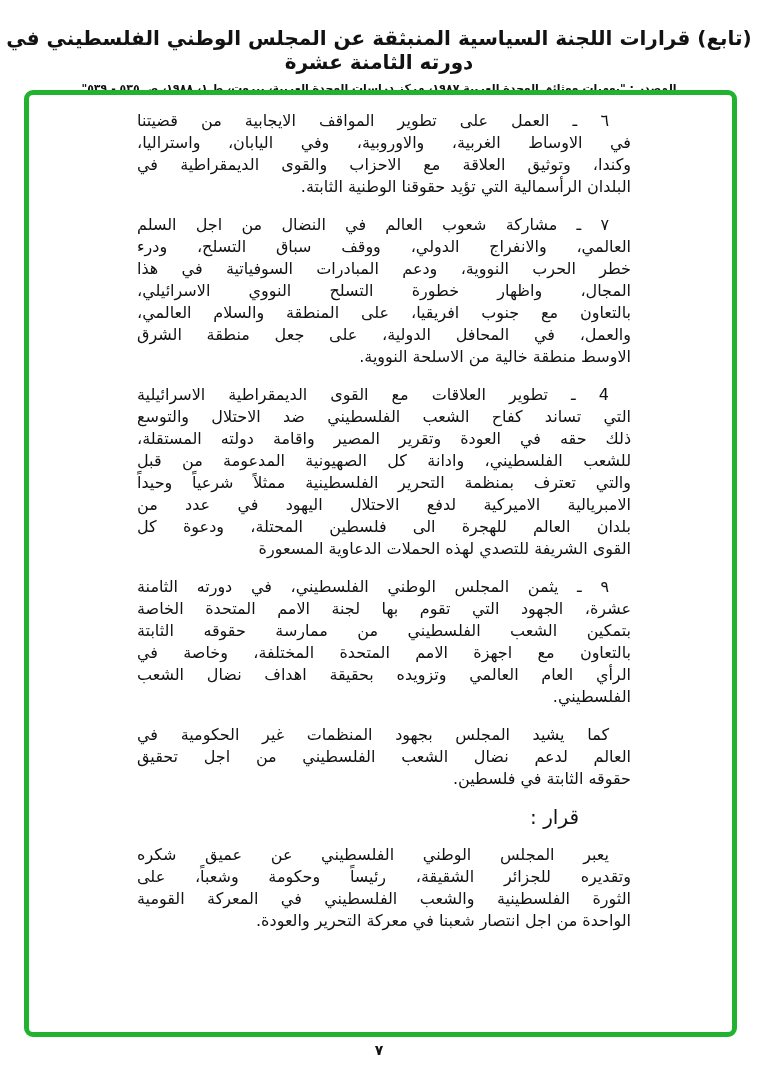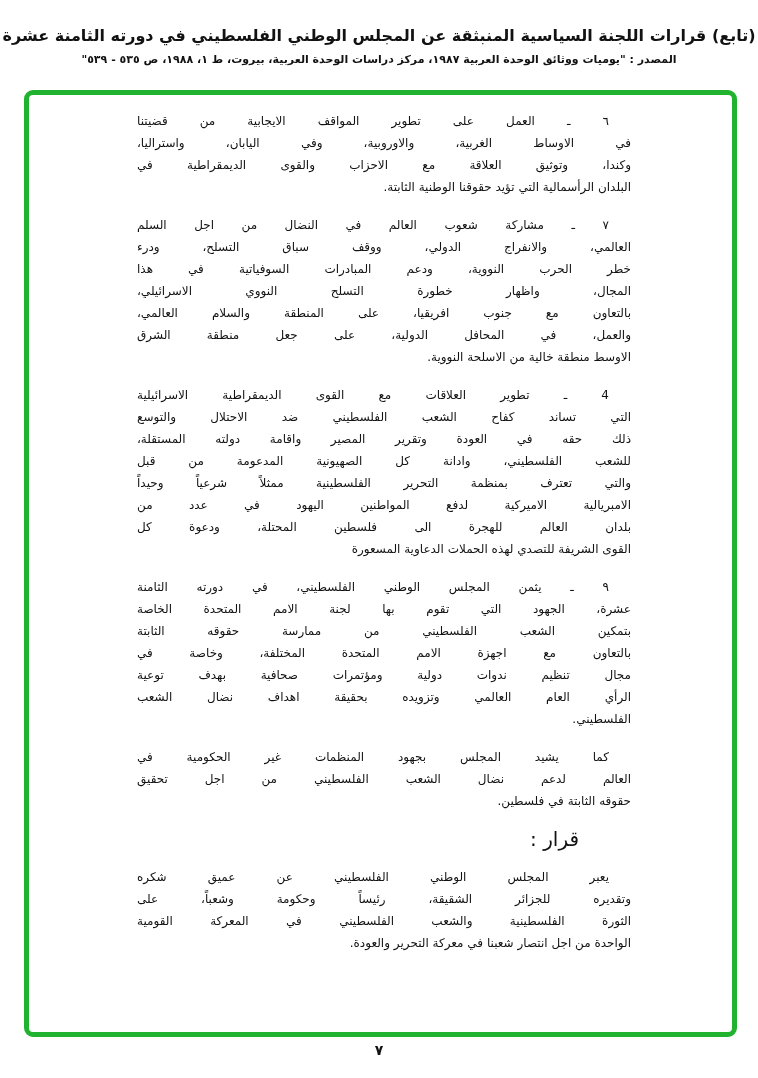--- a/index.html
+++ b/index.html
@@ -14,21 +14,21 @@
   }
   .header {
     position: absolute;
     top: 26px;
     left: 0;
     right: 0;
     text-align: center;
     direction: rtl;
   }
   .header-title {
-    font-size: 16px;
+    font-size: 20px;
     font-weight: 700;
     letter-spacing: 0.2px;
   }
   .header-source {
     margin-top: 8px;
     font-size: 11px;
     font-weight: 700;
   }
   .frame {
     position: absolute;
@@ -44,21 +44,21 @@
   .body-text {
     position: absolute;
     top: 15px;
     left: 108px;
     width: 494px;
   }
   .para { margin: 0 0 16px 0; }
   .line {
     direction: rtl;
     unicode-bidi: embed;
-    font-size: 12px;
+    font-size: 16px;
     line-height: 22px;
     text-align: justify;
     text-align-last: justify;
     white-space: normal;
   }
   .para .line:first-child { padding-right: 22px; }
   .para .line:last-child { text-align-last: right; }
   .decision-heading {
     direction: rtl;
     text-align: right;
@@ -106,31 +106,30 @@
           <div class="line">والعمل، في المحافل الدولية، على جعل منطقة الشرق</div>
           <div class="line">الاوسط منطقة خالية من الاسلحة النووية.</div>
         </div>
 
       <div class="para">
           <div class="line">4 ـ تطوير العلاقات مع القوى الديمقراطية الاسرائيلية</div>
           <div class="line">التي تساند كفاح الشعب الفلسطيني ضد الاحتلال والتوسع</div>
           <div class="line">ذلك حقه في العودة وتقرير المصير واقامة دولته المستقلة،</div>
           <div class="line">للشعب الفلسطيني، وادانة كل الصهيونية المدعومة من قبل</div>
           <div class="line">والتي تعترف بمنظمة التحرير الفلسطينية ممثلاً شرعياً وحيداً</div>
-          <div class="line">الامبريالية الاميركية لدفع المواطنين اليهود في عدد من</div>
+          <div class="line">الامبريالية الاميركية لدفع الاحتلال اليهود في عدد من</div>
           <div class="line">بلدان العالم للهجرة الى فلسطين المحتلة، ودعوة كل</div>
           <div class="line">القوى الشريفة للتصدي لهذه الحملات الدعاوية المسعورة</div>
         </div>
 
       <div class="para">
           <div class="line">٩ ـ يثمن المجلس الوطني الفلسطيني، في دورته الثامنة</div>
           <div class="line">عشرة، الجهود التي تقوم بها لجنة الامم المتحدة الخاصة</div>
           <div class="line">بتمكين الشعب الفلسطيني من ممارسة حقوقه الثابتة</div>
           <div class="line">بالتعاون مع اجهزة الامم المتحدة المختلفة، وخاصة في</div>
-          <div class="line">مجال تنظيم ندوات دولية ومؤتمرات صحافية بهدف توعية</div>
           <div class="line">الرأي العام العالمي وتزويده بحقيقة اهداف نضال الشعب</div>
           <div class="line">الفلسطيني.</div>
         </div>
 
       <div class="para">
           <div class="line">كما يشيد المجلس بجهود المنظمات غير الحكومية في</div>
           <div class="line">العالم لدعم نضال الشعب الفلسطيني من اجل تحقيق</div>
           <div class="line">حقوقه الثابتة في فلسطين.</div>
         </div>
 

